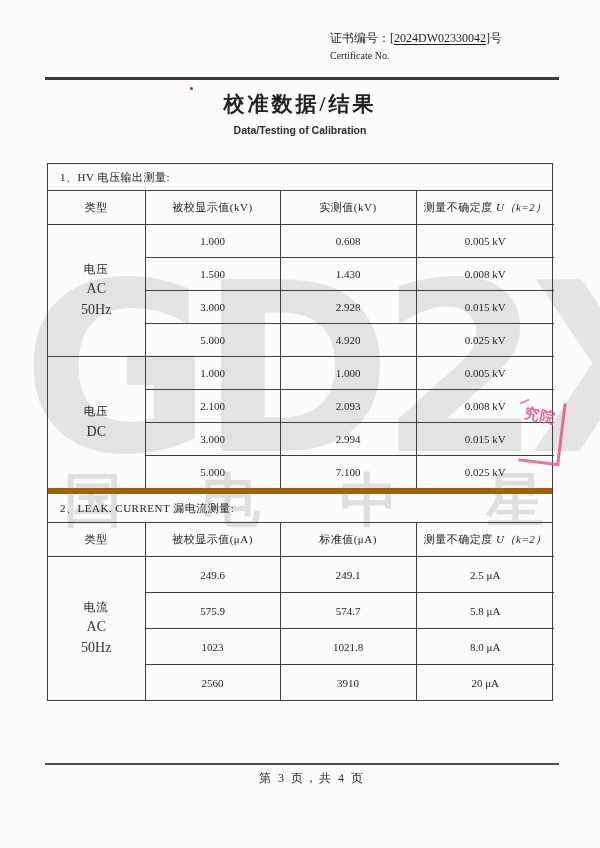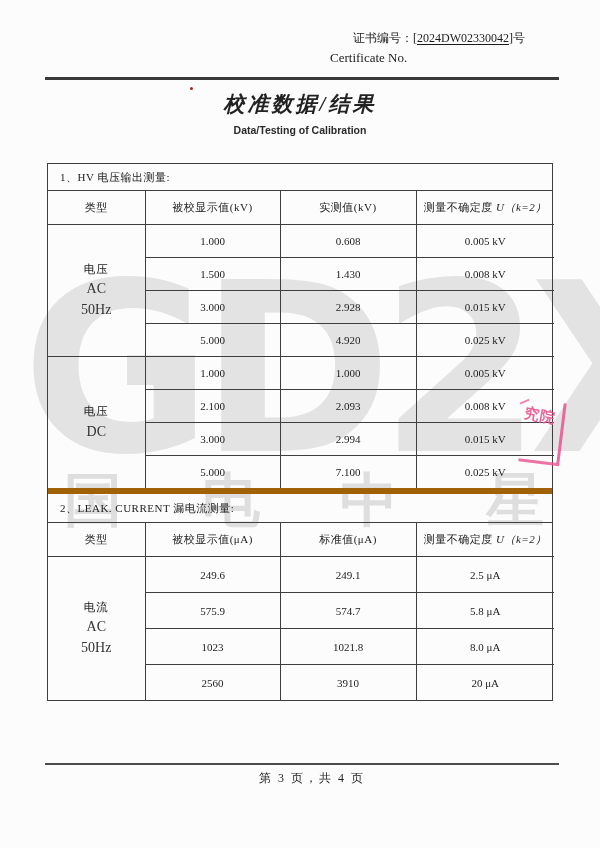--- a/index.html
+++ b/index.html
@@ -9,28 +9,28 @@
     background:#fcfcfc;
     overflow:hidden;
     font-family:"Liberation Serif","DejaVu Serif",serif;
     color:#1c1c1c;
   }
   
   .inst{position:absolute;top:28px;left:47px;}
   .inst-cn{font-size:14px;font-weight:bold;letter-spacing:4.5px;color:#1a1a1a;white-space:nowrap;}
   .inst-en{font-size:7.6px;margin-top:2px;color:#222;}
   .cert{position:absolute;top:30px;left:330px;}
-  .cert-line{font-size:12px;white-space:nowrap;margin-left:23px;}
+  .cert-line{font-size:12px;white-space:nowrap;}
   .cert-no{text-decoration:underline;text-underline-offset:2px;}
-  .cert-en{font-size:13px;margin-top:3px;color:#222;}
+  .cert-en{font-size:10px;margin-top:3px;color:#222;}
   .rule{position:absolute;top:77px;left:45px;width:514px;height:3px;background:#3a3a3a;}
   .red-dot{position:absolute;top:87px;left:190px;width:3px;height:3px;border-radius:50%;background:#a22;}
   
   .doc-title{position:absolute;top:90px;left:0;width:100%;text-align:center;
-    font-size:21px;font-weight:bold;letter-spacing:3px;color:#222;font-style:italic;}
+    font-size:21px;font-weight:bold;letter-spacing:3px;color:#222;}
   .doc-subtitle{position:absolute;top:124px;left:0;width:100%;text-align:center;
     font-family:"Liberation Sans","DejaVu Sans",sans-serif;font-size:10.5px;font-weight:bold;color:#2a2a2a;}
   
   .wm-logo{
     position:absolute;top:272px;left:22px;width:600px;height:200px;
     font-family:"DejaVu Sans","Liberation Sans",sans-serif;
     font-size:236px;line-height:195px;font-weight:bold;letter-spacing:-12px;
     color:#e3e3e3;transform:scaleX(0.98);transform-origin:left top;
     z-index:0;white-space:nowrap;overflow:hidden;user-select:none;
   }

